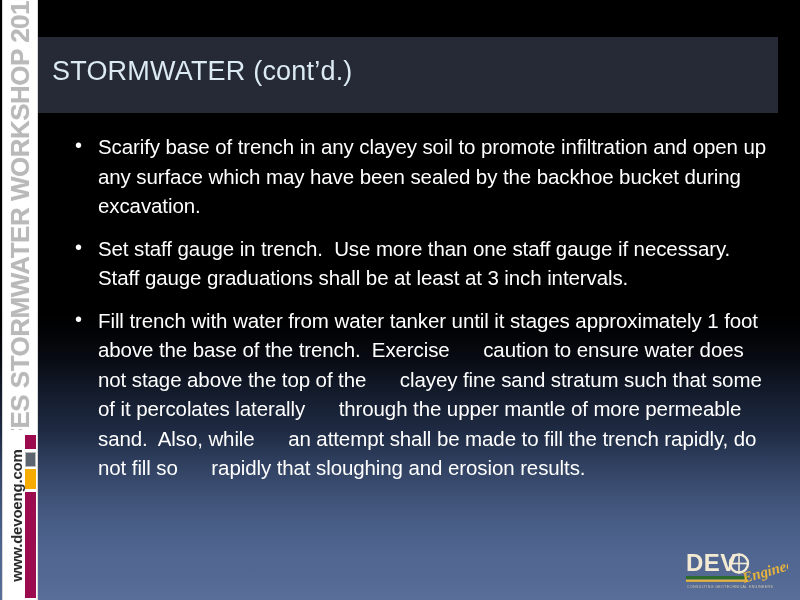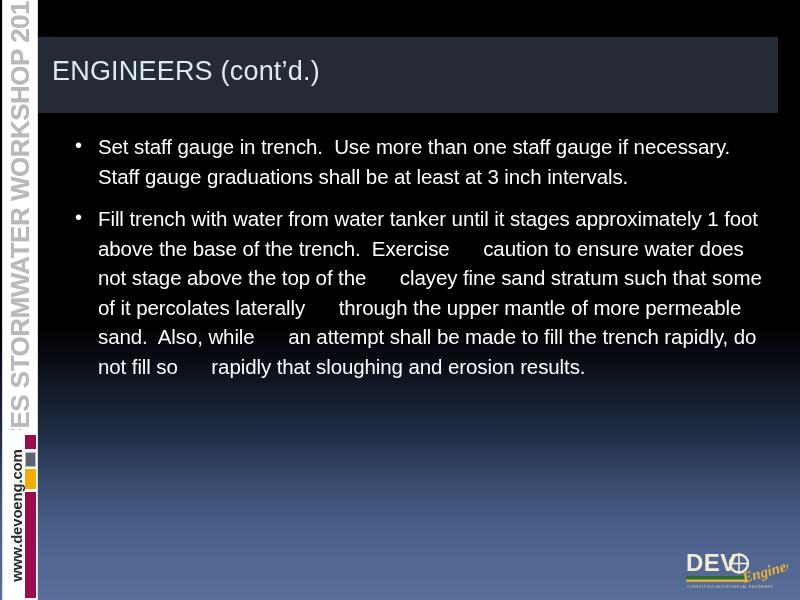--- a/index.html
+++ b/index.html
@@ -188,24 +188,25 @@
       <span>www.devoeng.com</span>
     </div>
   </div>
 
   <div class="chip chip-a"></div>
   <div class="chip chip-b"></div>
   <div class="chip chip-c"></div>
   <div class="chip chip-d"></div>
 
   <div class="title-banner"></div>
-  <div class="title-text">ENGINEERS (cont’d.)</div>
+  <div class="title-text">STORMWATER (cont’d.)</div>
 
   <div class="body-area">
     <ul class="bullets">
+      <li>Scarify base of trench in any clayey soil to promote infiltration and open up any surface which may have been sealed by the backhoe bucket during excavation.</li>
       <li>Set staff gauge in trench.  Use more than one staff gauge if necessary.  Staff gauge graduations shall be at least at 3 inch intervals.</li>
       <li>Fill trench with water from water tanker until it stages approximately 1 foot above the base of the trench.  Exercise      caution to ensure water does not stage above the top of the      clayey fine sand stratum such that some of it percolates laterally      through the upper mantle of more permeable sand.  Also, while      an attempt shall be made to fill the trench rapidly, do not fill so      rapidly that sloughing and erosion results.</li>
     </ul>
   </div>
 
   <div class="logo">
     <svg width="104" height="48" viewBox="0 0 104 48" xmlns="http://www.w3.org/2000/svg">
 
       <text x="2" y="26" font-family="Liberation Sans, sans-serif" font-size="24" font-weight="bold" fill="#f3ead3" letter-spacing="0.5">DEV</text>
 

